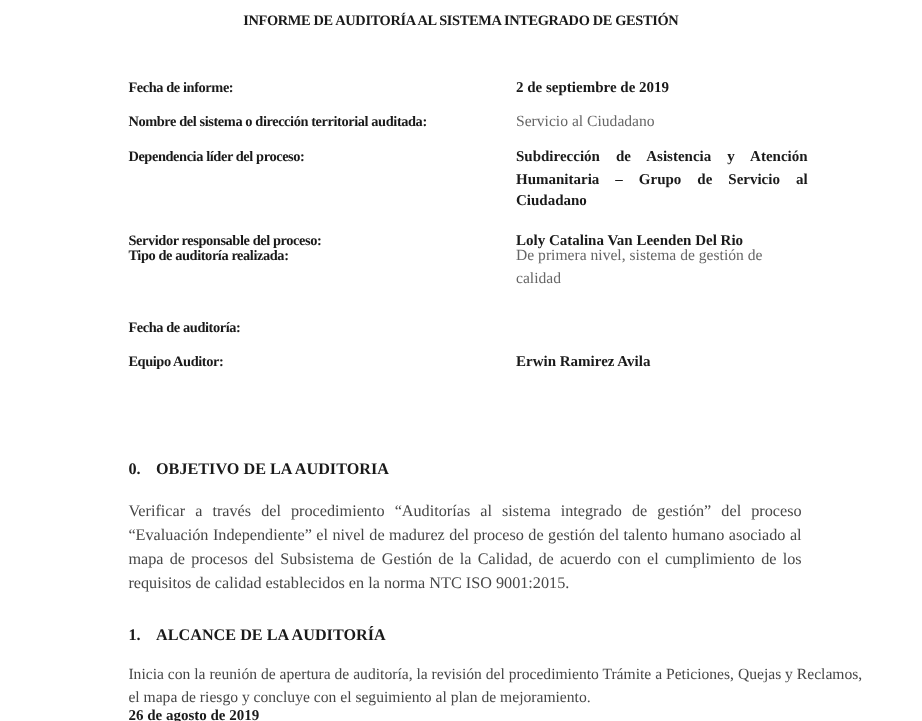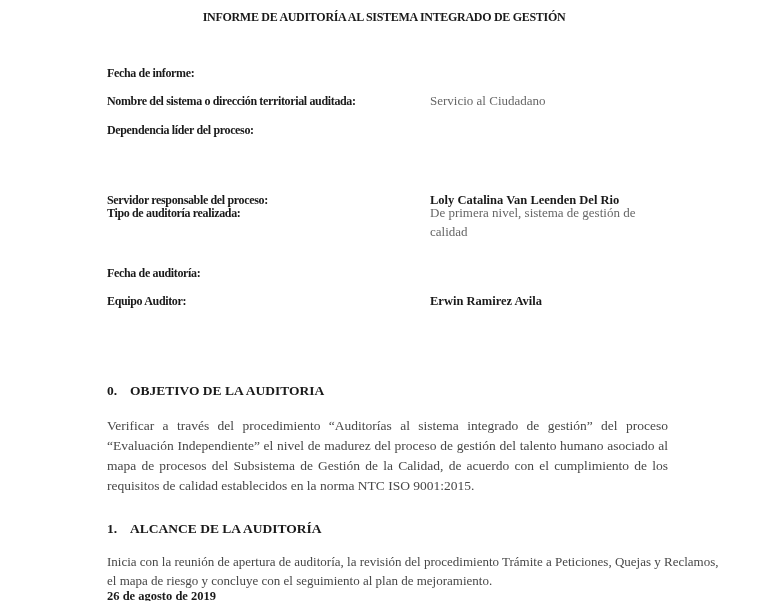--- a/index.html
+++ b/index.html
@@ -103,29 +103,31 @@
 </style>
 </head>
 <body>
 
 <div class="page">
 
   <div class="doc-title">INFORME DE AUDITORÍA AL SISTEMA INTEGRADO DE GESTIÓN</div>
 
   <div class="field-row top-r1">
     <div class="field-label">Fecha de informe:</div>
+    <div class="field-value val-bold">2 de septiembre de 2019</div>
   </div>
 
   <div class="field-row top-r2">
     <div class="field-label">Nombre del sistema o dirección territorial auditada:</div>
     <div class="field-value val-gray">Servicio al Ciudadano</div>
   </div>
 
   <div class="field-row top-r3">
     <div class="field-label">Dependencia líder del proceso:</div>
+    <div class="field-value val-bold val-justify">Subdirección de Asistencia y Atención Humanitaria – Grupo de Servicio al Ciudadano</div>
   </div>
 
   <div class="field-row top-r4">
     <div class="field-label">Servidor responsable del proceso:</div>
     <div class="field-value val-bold">Loly Catalina Van Leenden Del Rio</div>
   </div>
 
   <div class="field-row top-r5">
     <div class="field-label">Tipo de auditoría realizada:</div>
     <div class="field-value val-gray">De primera nivel, sistema de gestión de calidad</div>

